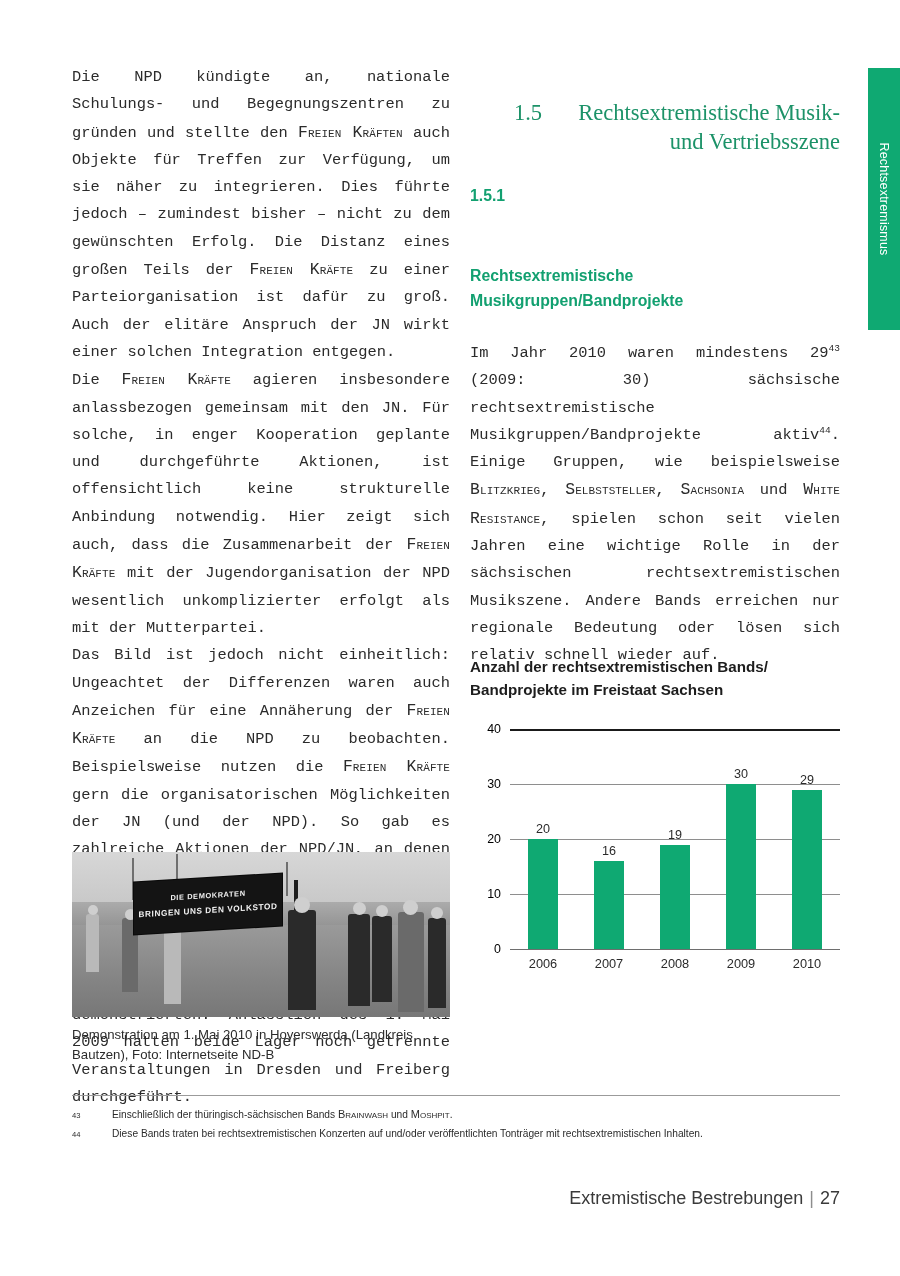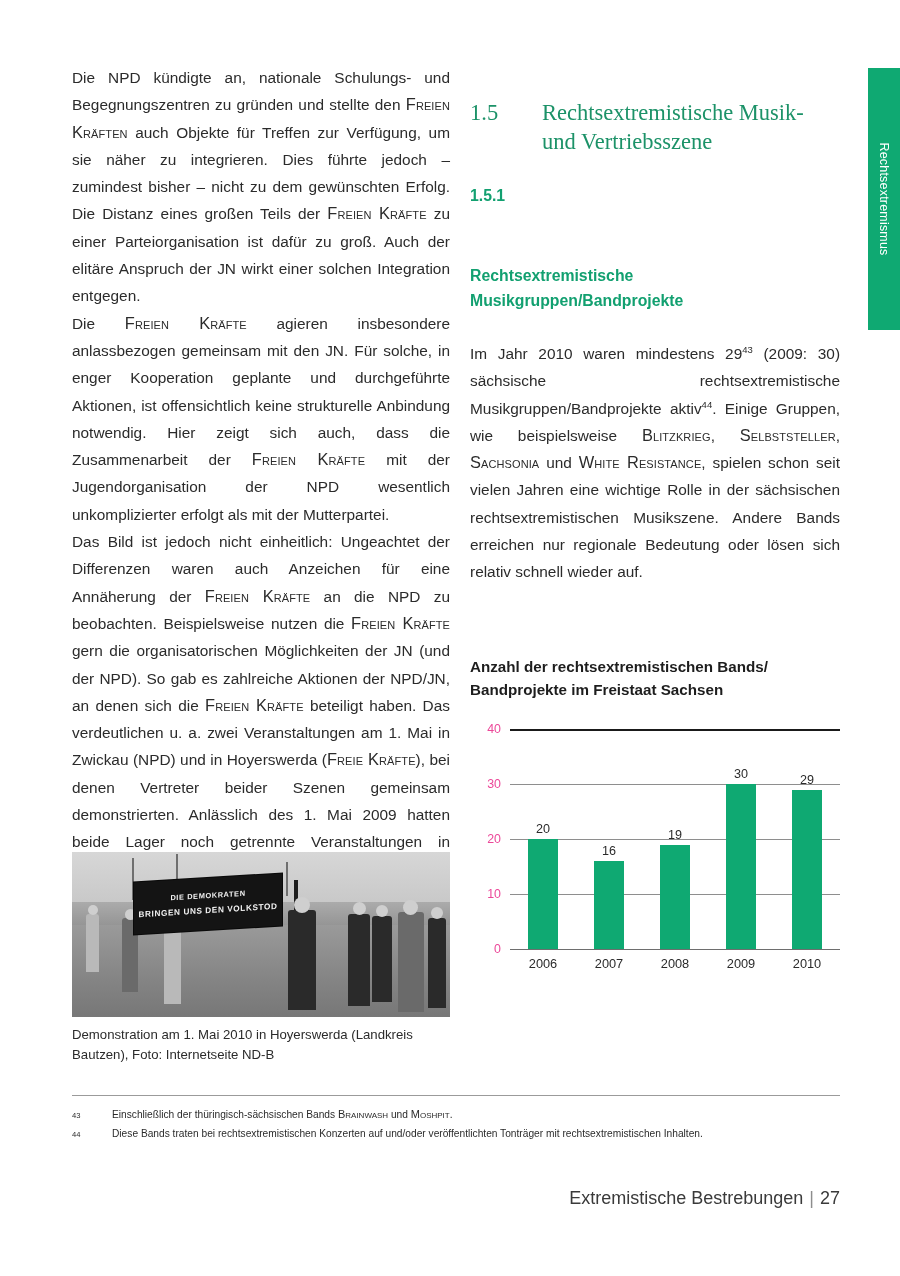--- a/index.html
+++ b/index.html
@@ -50,21 +50,21 @@
     top: 64px;
     width: 370px;
   }
 
   p.body {
     margin: 0;
     font-size: 15.4px;
     line-height: 27.3px;
     text-align: justify;
     color: #2b2b2b;
-    font-family: Liberation Sans, sans-serif;
+    font-family: Liberation Mono, monospace;
     -webkit-font-smoothing: antialiased;
   }
 
   .sc {
     font-variant: small-caps;
     font-size: 16.4px;
     letter-spacing: 0.1px;
   }
   sup.fn {
     font-size: 9.5px;
@@ -211,21 +211,21 @@
     background: #8e8e8e;
   }
   .gridline.top { background: #1a1a1a; height: 1.6px; }
   .gridline.base { background: #6e6e6e; height: 1.4px; }
   .ytick {
     position: absolute;
     right: 100%;
     margin-right: 9px;
     transform: translateY(-50%);
     font-size: 12.4px;
-    color: #ec4899;
+    color: #000000;
     white-space: nowrap;
     font-family: "Liberation Sans", sans-serif;
   }
   .bar {
     position: absolute;
     bottom: 0;
     background: #0fa972;
   }
   .bar-label {
     position: absolute;
@@ -333,21 +333,21 @@
     <div class="fig mid" style="left:326px;top:60px;width:26px;height:100px;"></div>
     <div class="head" style="left:331px;top:48px;width:15px;height:15px;"></div>
     <div class="fig" style="left:356px;top:66px;width:18px;height:90px;"></div>
     <div class="head" style="left:359px;top:55px;width:12px;height:12px;"></div>
   </div>
   <div class="caption">Demonstration am 1. Mai 2010 in Hoyerswerda (Landkreis Bautzen), Foto: Internetseite ND-B</div>
 </div>
 
 <div id="col-right">
 
-  <h2 class="h-sec" style="margin-top:34px;">
+  <h2 class="h-sec" style="margin-top:34px;text-align:right;">
     <span class="num">1.5</span>
     <span class="txt">Rechtsextremistische Musik- und Vertriebsszene</span>
   </h2>
 
   <h3 class="h-sub" style="margin-top:27px;flex-direction:column;">
     <span class="num">1.5.1</span>
     <span class="txt">Rechtsextremistische Musikgruppen/Bandprojekte</span>
   </h3>
 
   <p class="body" style="margin-top:27px;">Im Jahr 2010 waren mindestens 29<sup class="fn">43</sup> (2009: 30) sächsische rechtsextremistische Musikgruppen/Bandprojekte aktiv<sup class="fn">44</sup>. Einige Gruppen, wie beispielsweise <span class="sc">Blitzkrieg</span>, <span class="sc">Selbststeller</span>, <span class="sc">Sachsonia</span> und <span class="sc">White Resistance</span>, spielen schon seit vielen Jahren eine wichtige Rolle in der sächsischen rechtsextremistischen Musikszene. Andere Bands erreichen nur regionale Bedeutung oder lösen sich relativ schnell wieder auf.</p>

